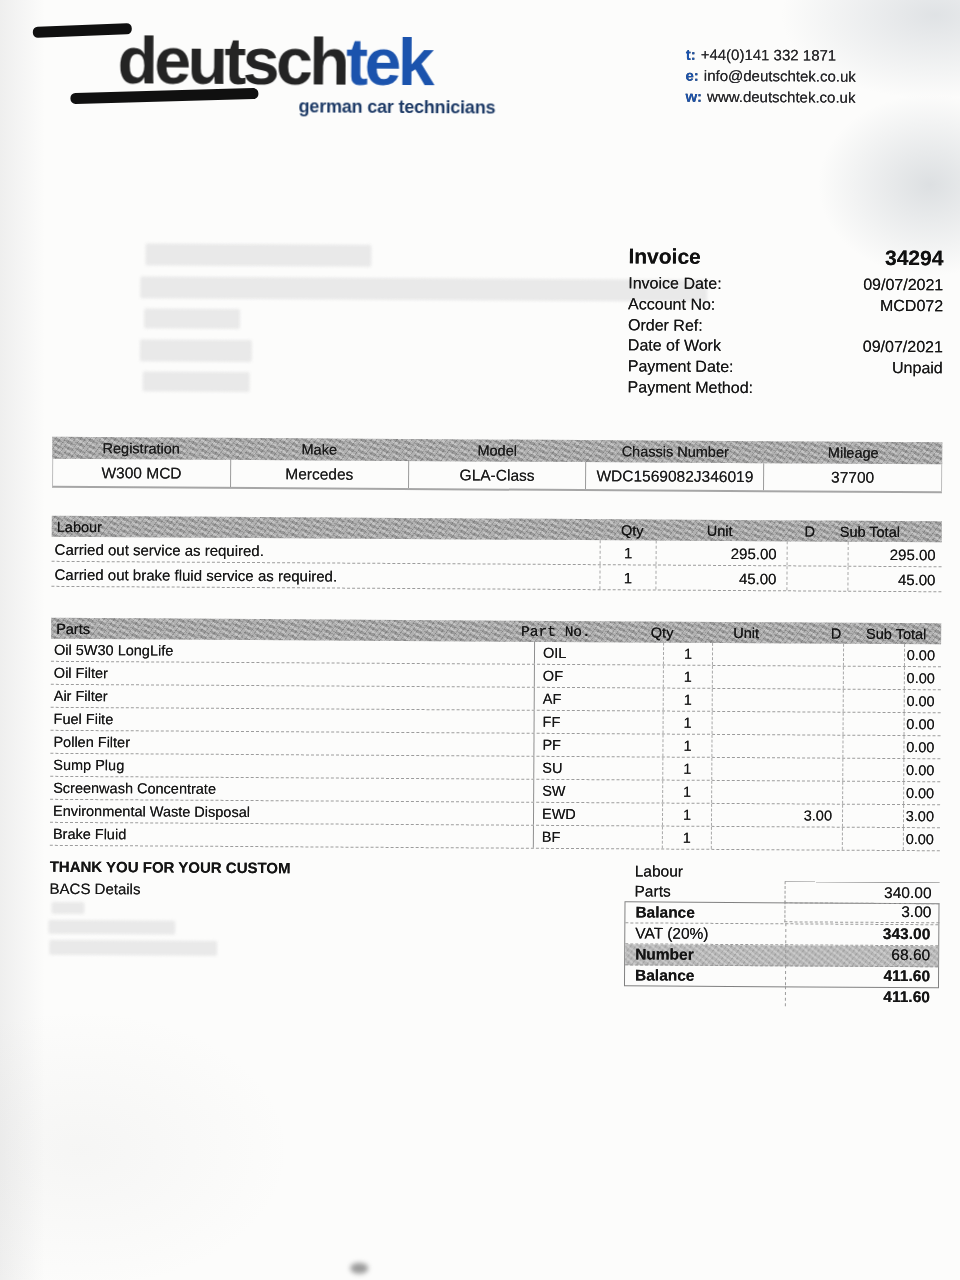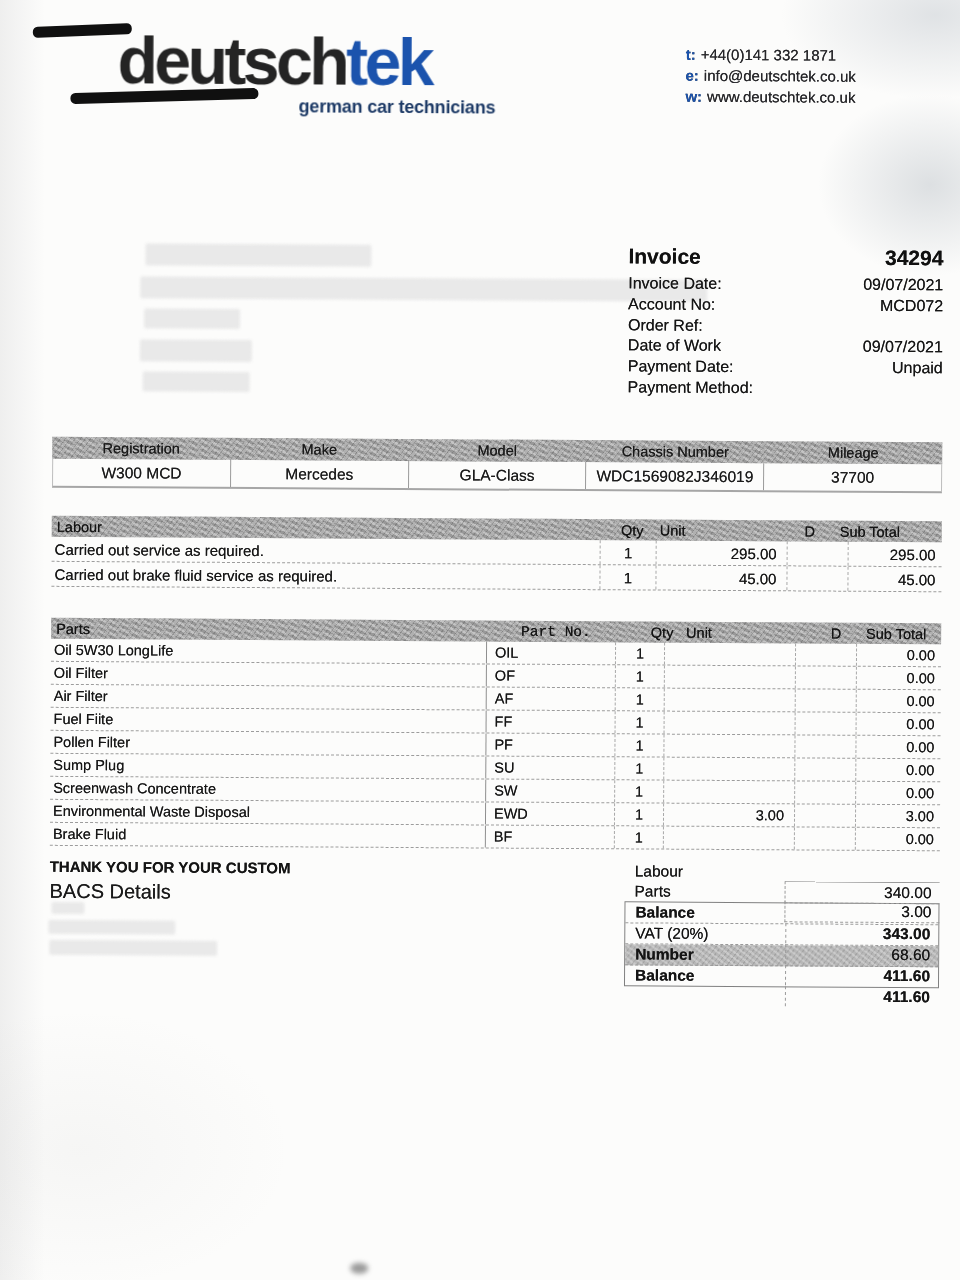--- a/index.html
+++ b/index.html
@@ -73,42 +73,42 @@
     display:flex; align-items:center; justify-content:center; }
   .veh-row > div:first-child { border-left:none; }
 
   
   .sec { position:absolute; left:55px; width:890px; }
   .sec-head { display:flex; height:21px; align-items:center; font-size:14.5px; color:#141414; }
   .row { display:flex; align-items:center; border-bottom:1px dashed #9c9c9c; font-size:15px; color:#161616; }
   .cell { height:100%; display:flex; align-items:center; }
   .c-descL { width:545px; padding-left:3px; }
   .c-desc  { width:432px; padding-left:3px; }
-  .c-part  { width:120px; padding-left:8px; border-left:1px solid #8f8f8f; }
+  .c-part  { width:120px; padding-left:8px; border-left:1px solid #8f8f8f;margin-left:48px; }
   .c-qtyL  { width:55px;  justify-content:center; border-left:1px dashed #a8a8a8; }
   .c-qty   { width:48px;  justify-content:center; border-left:1px dashed #a8a8a8; }
   .c-unit  { width:120px; justify-content:flex-end; padding-right:10px; border-left:1px dashed #a8a8a8; }
   .c-d     { width:60px;  border-left:1px dashed #a8a8a8; }
   .c-st    { flex:1; justify-content:flex-end; padding-right:6px; border-left:1px dashed #a8a8a8; }
   .h-descL { width:548px; padding-left:5px; }
   .h-desc  { width:435px; padding-left:5px; }
   .h-part  { width:117px; padding-left:30px;font-family:Liberation Mono, monospace; }
   .h-qtyL  { width:55px; text-align:center; }
   .h-qty   { width:48px; text-align:center; }
-  .h-unit  { width:120px; text-align:left; }
+  .h-unit  { width:120px; text-align:center; }
   .h-d     { width:60px; text-align:center; }
   .h-st    { flex:1; text-align:left; padding-right:5px; }
   .labour { top:516px; }
   .labour .row { height:24px; }
   .parts { top:618px; }
   .parts .row { height:22px; font-size:14.5px; }
 
   
   .thanks { position:absolute; left:55px; top:858px; font-size:15px; font-weight:700; color:#141414; }
-  .bacs   { position:absolute; left:55px; top:880px; font-size:20px; color:#1a1a1a; }
+  .bacs   { position:absolute; left:55px; top:880px; font-size:15px; color:#1a1a1a; }
 
   
   .totals { position:absolute; left:630px; top:858px; width:315px; font-size:15.5px; color:#141414; }
   .tot-row { display:flex; height:20px; align-items:center; }
   .tot-label { width:150px; padding-left:10px; white-space:nowrap; }
   .tot-value { flex:1; text-align:center; padding-right:8px; border-left:1px dashed #9a9a9a; height:100%;
     display:flex; align-items:center; justify-content:flex-end;margin-top:39px; }
   .tot-plain .tot-value { border-bottom:1px dashed #9a9a9a; }
   .tot-plain:first-child .tot-value { border-top:1px solid #9a9a9a; }
   .totals-box { border:1.5px solid #808080; }

